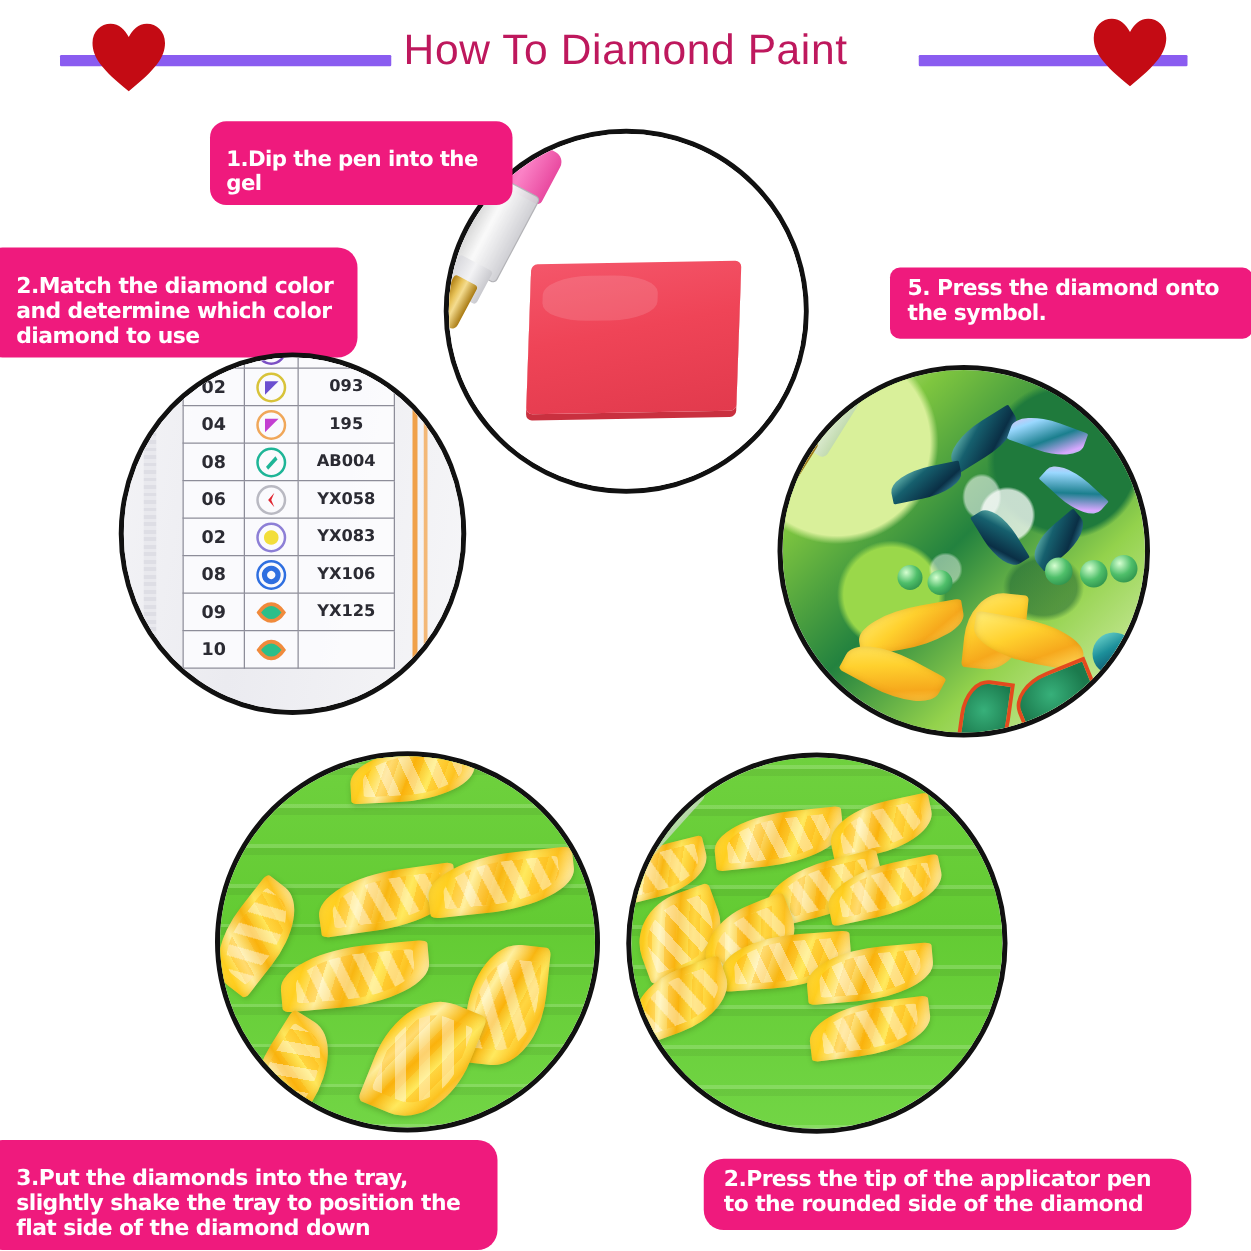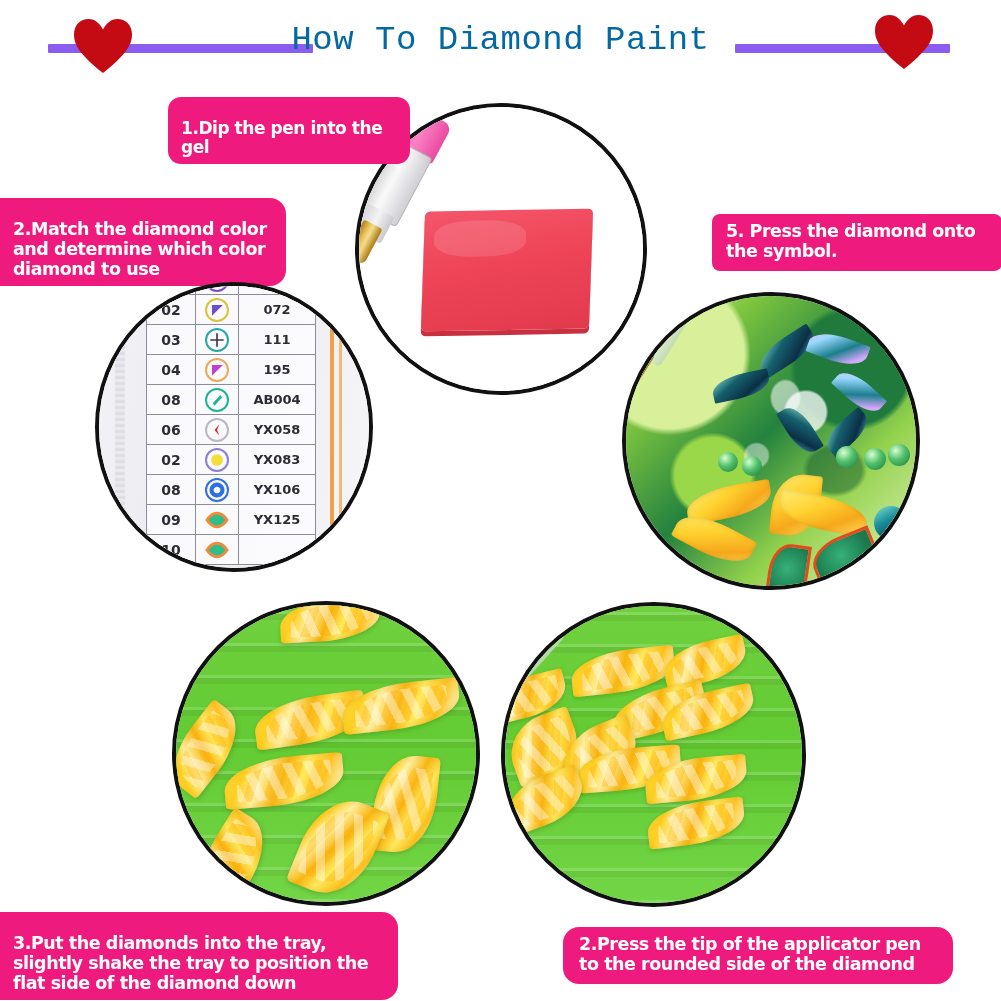--- a/index.html
+++ b/index.html
@@ -43,25 +43,25 @@
   }
   .heart svg { display: block; width: 100%; height: 100%; }
   .heart.left  { left: 72px;  top: 17px; }
   .heart.right { left: 873px; top: 13px; }
 
   .page-title {
     position: absolute;
     left: 0; top: 21px;
     width: 1001px;
     text-align: center;
-    font-family: Liberation Mono, monospace;
+    font-family: Liberation Sans, sans-serif;
     font-size: 34px;
     font-weight: 400;
     letter-spacing: 0.5px;
-    color: #0369a1;
+    color: #be185d;
     white-space: nowrap;
   }
 
   
   .callout {
     position: absolute;
     background: #ef1a7d;
     color: #ffffff;
     border-radius: 14px;
     font-family: "DejaVu Sans", sans-serif;
@@ -369,28 +369,21 @@
               <td class="c-sym"><span class="symbol" style="border: 2px solid rgb(123, 79, 196);"><svg viewBox="0 0 24 24" style="position: absolute; left: 0px; top: 0px; width: 100%; height: 100%;">
                     <path d="M8 10 A3 3 0 1 0 8.01 10 Z M16 10 A3 3 0 1 0 16.01 10 Z" fill="#7b4fc4"></path>
                   </svg></span></td>
               <td class="c-code">028</td>
             </tr>
             <tr>
               <td class="c-idx">02</td>
               <td class="c-sym"><span class="symbol" style="border: 2px solid rgb(216, 195, 58);"><svg viewBox="0 0 24 24" style="position: absolute; left: 0px; top: 0px; width: 100%; height: 100%;">
                     <path d="M6 6 L19 6 L6 19 Z" fill="#6b4fd0"></path>
                   </svg></span></td>
-              <td class="c-code">072</td>
-            </tr>
-            <tr>
-              <td class="c-idx">03</td>
-              <td class="c-sym"><span class="symbol" style="border: 2px solid rgb(42, 168, 168);"><svg viewBox="0 0 24 24" style="position: absolute; left: 0px; top: 0px; width: 100%; height: 100%;">
-                    <path d="M11 4 H13 V11 H20 V13 H13 V20 H11 V13 H4 V11 H11 Z" fill="#3c3c45"></path>
-                  </svg></span></td>
-              <td class="c-code">111</td>
+              <td class="c-code">093</td>
             </tr>
             <tr>
               <td class="c-idx">04</td>
               <td class="c-sym"><span class="symbol" style="border: 2px solid rgb(240, 167, 90);"><svg viewBox="0 0 24 24" style="position: absolute; left: 0px; top: 0px; width: 100%; height: 100%;">
                     <path d="M6 6 L19 6 L6 19 Z" fill="#c33fd1"></path>
                   </svg></span></td>
               <td class="c-code">195</td>
             </tr>
             <tr>
               <td class="c-idx">08</td>

